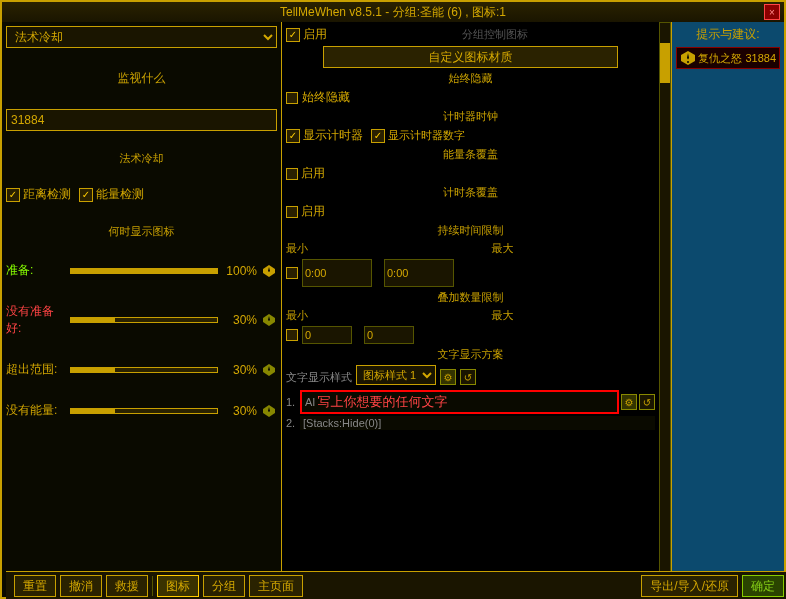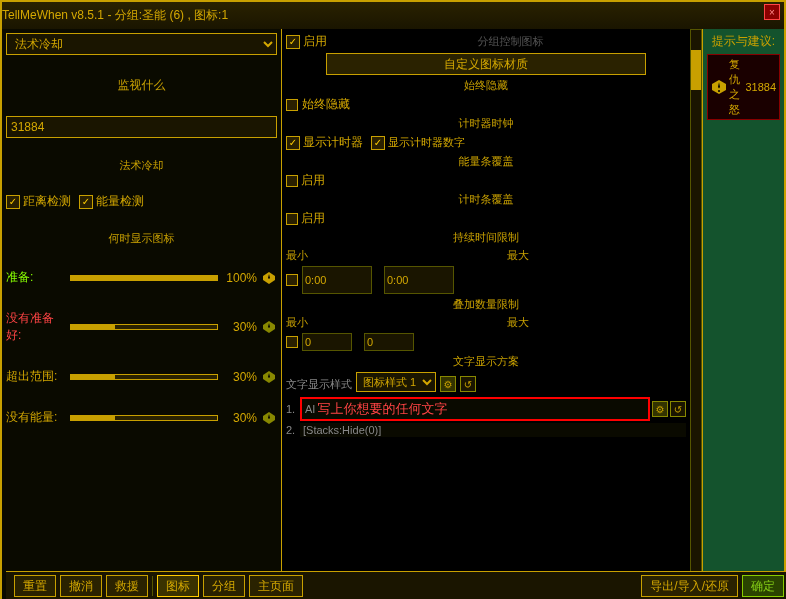--- a/index.html
+++ b/index.html
@@ -13,24 +13,24 @@
       overflow: hidden;
       position: relative;
     }
 
     
     .title-bar {
       background: linear-gradient(180deg, #2a2200 0%, #1a1500 100%);
       border-top: 2px solid #c8a000;
       border-left: 2px solid #c8a000;
       border-right: 2px solid #c8a000;
-      height: 29px;
-      display: flex;
-      align-items: center;
-      justify-content: flex-start;
+      height: 22px;
+      display: flex;
+      align-items: center;
+      justify-content: center;
       position: relative;
     }
     .title-bar-text {
       color: #d4a800;
       font-size: 12px;
     }
     .title-bar-close {
       position: absolute;
       right: 4px;
       top: 2px;
@@ -299,22 +299,22 @@
       font-size: 11px;
     }
 
     .entry-text-highlight {
       color: #ff4444;
       font-size: 13px;
     }
 
     
     .sidebar-right {
-      width: 82px;
-      background: #14532d;
+      width: 113px;
+      background: #0c4a6e;
       border-left: 1px solid #c8a000;
       padding: 4px;
     }
 
     .tips-title {
       color: #c8a000;
       font-size: 12px;
       text-align: center;
       margin-bottom: 4px;
     }

